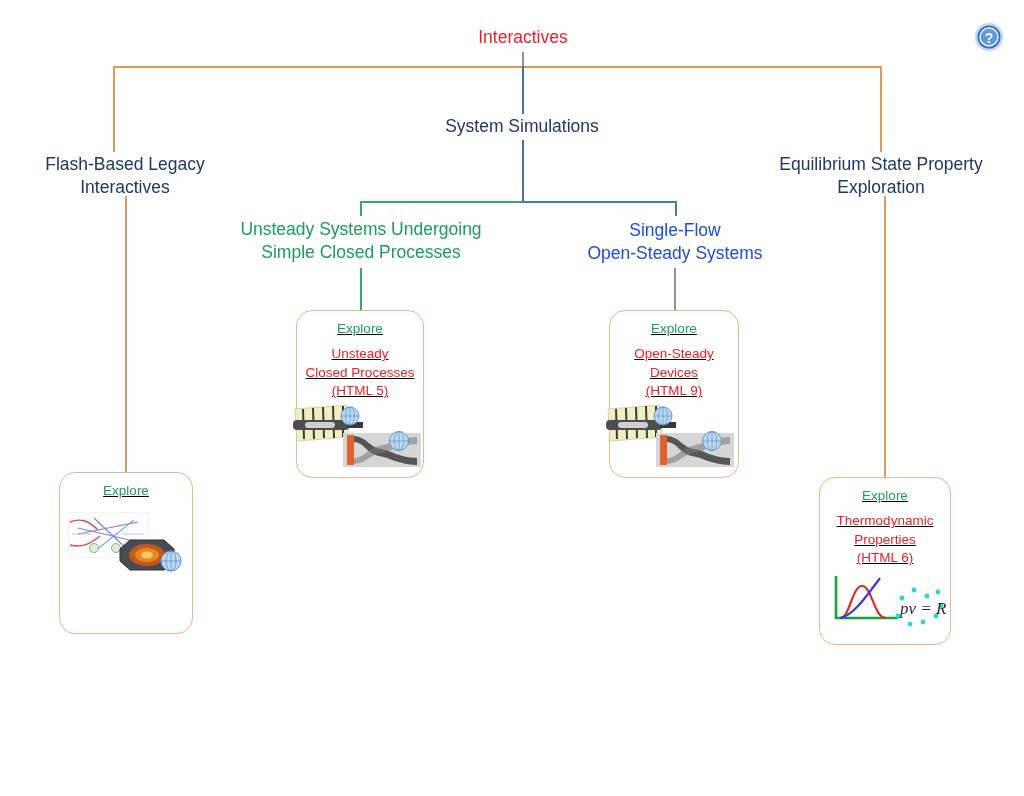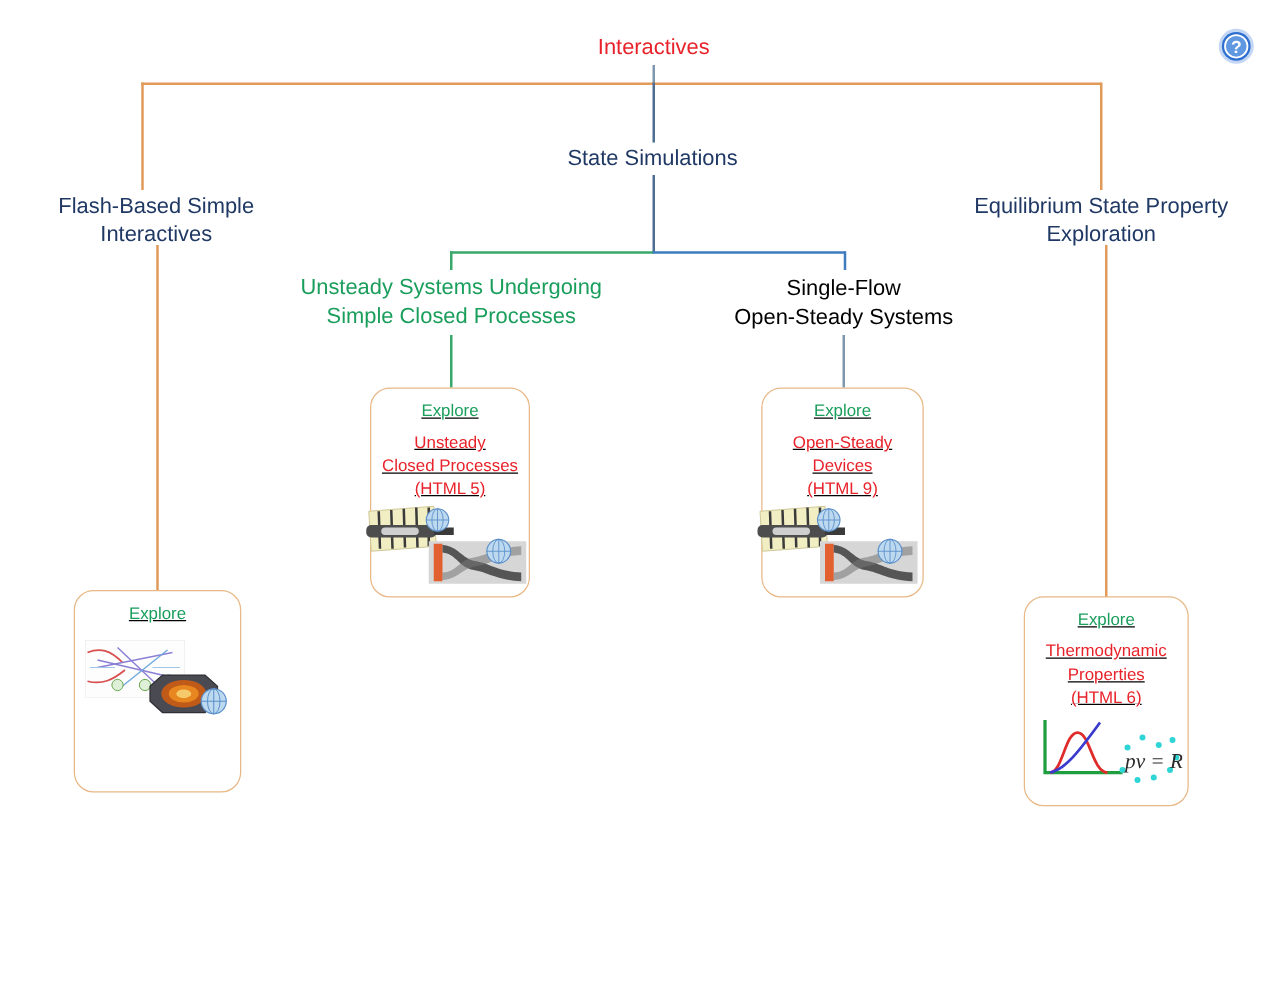--- a/index.html
+++ b/index.html
@@ -21,21 +21,21 @@
   .node-label{
     position:absolute;
     text-align:center;
     line-height:1.30;
     white-space:pre-line;
     font-weight:400;
   }
   .t-root{ color:#e8222a; font-size:17.5px; }
   .t-navy{ color:#1f3864; font-size:17.5px; }
   .t-green{ color:#1a9e5c; font-size:17.5px; }
-  .t-blue{ color:#000000; font-size:17.5px; }
+  .t-blue{ color:#1d4ed8; font-size:17.5px; }
 
   
   .card{
     position:absolute;
     border:1.4px solid #e8b887;
     border-radius:16px;
     background:#ffffff;
     box-sizing:border-box;
     text-align:center;
     padding-top:10px;
@@ -94,24 +94,24 @@
   <div class="line vline" style="left:664px;top:201px;height:15px;background:#3f7cbf;"></div>
 
   <div class="line vline" style="left:349px;top:268px;height:42px;background:#3aa86b;"></div>
   <div class="line vline" style="left:663px;top:268px;height:42px;background:#7f97ad;"></div>
 
   <div class="line vline" style="left:114px;top:196px;height:276px;background:#e09a5a;"></div>
   <div class="line vline" style="left:873px;top:196px;height:282px;background:#e09a5a;"></div>
 
   <div class="node-label t-root" style="left:412px;top:26px;width:200px;">Interactives</div>
 
-  <div class="node-label t-navy" style="left:14px;top:153px;width:200px;">Flash-Based Simple
+  <div class="node-label t-navy" style="left:14px;top:153px;width:200px;">Flash-Based Legacy
 Interactives</div>
 
-  <div class="node-label t-navy" style="left:411px;top:115px;width:200px;">State Simulations</div>
+  <div class="node-label t-navy" style="left:411px;top:115px;width:200px;">System Simulations</div>
 
   <div class="node-label t-green" style="left:219px;top:218px;width:262px;">Unsteady Systems Undergoing
 Simple Closed Processes</div>
 
   <div class="node-label t-navy" style="left:747px;top:153px;width:246px;">Equilibrium State Property
 Exploration</div>
 
   <div class="node-label t-blue" style="left:558px;top:219px;width:212px;">Single-Flow
 Open-Steady Systems</div>
 

